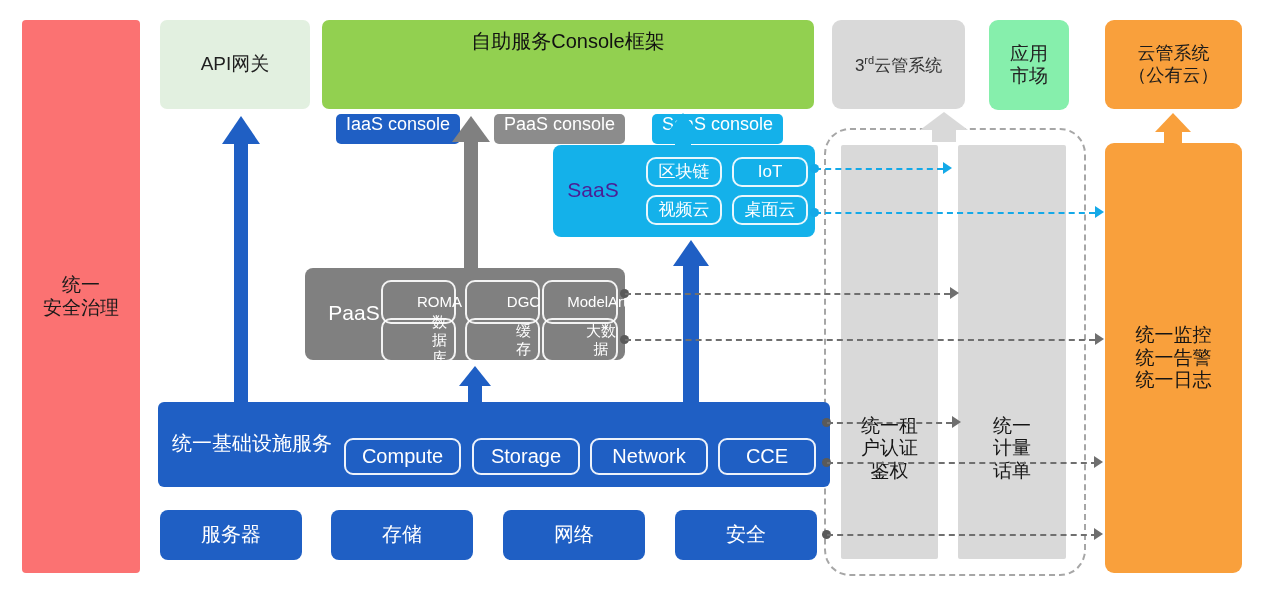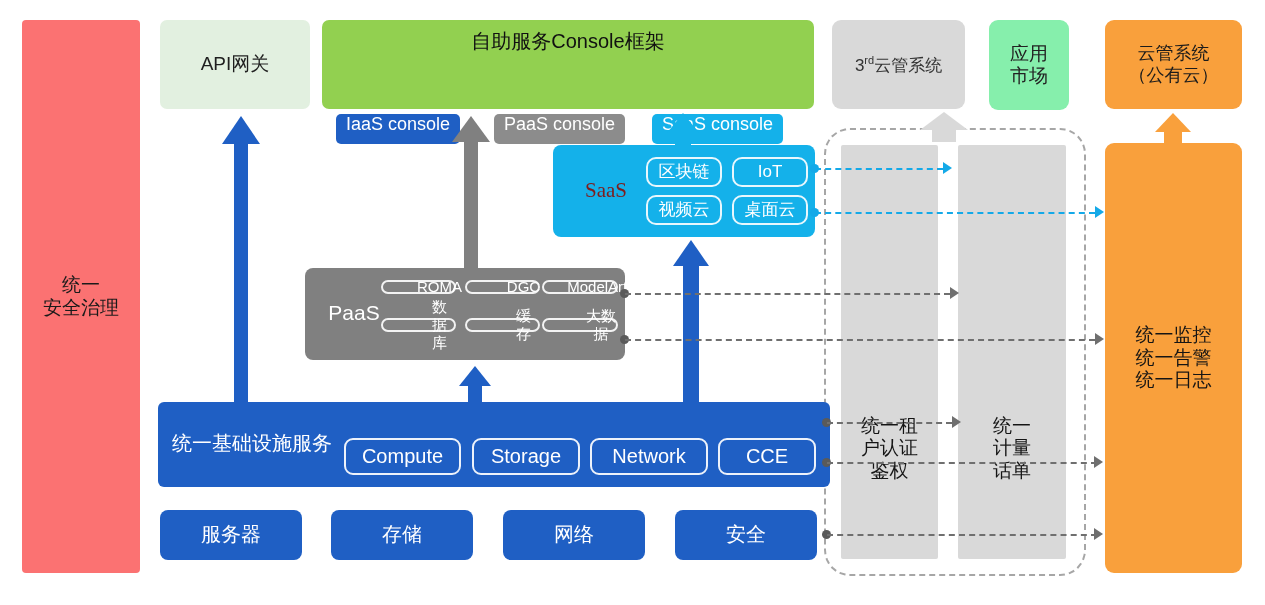--- a/index.html
+++ b/index.html
@@ -118,22 +118,22 @@
   }
   #auth-label { position: absolute; top: 270px; left: 0; width: 100%; text-align:center; }
   #billing-label { position: absolute; top: 270px; left: 0; width: 100%; text-align:center; }
 
   
   #saas-block {
     left: 553px; top: 145px; width: 262px; height: 92px;
     background: #14b1ea; border-radius: 8px; display: block;
   }
   #saas-label {
-    position: absolute; left: 13px; top: 33px; width: 80px;
-    color: #7f1d1d; font-size: 21px; text-align: center; font-family: Liberation Serif, serif;
+    position: absolute; left: 0; top: 33px; width: 80px;
+    color: #4c1d95; font-size: 21px; text-align: center;
   }
   .pill {
     position: absolute;
     border: 2px solid rgba(255,255,255,0.9);
     border-radius: 10px;
     display: flex; align-items: center; justify-content: center;
     color: #ffffff; box-sizing: border-box;
   }
   .saas-pill { height: 30px; font-size: 17px; }
   #saas-p0 { left: 93px;  top: 12px; width: 76px; }
@@ -143,21 +143,21 @@
 
   
   #paas-block {
     left: 305px; top: 268px; width: 320px; height: 92px;
     background: #808080; border-radius: 8px; display: block;
   }
   #paas-label {
     position: absolute; left: 8px; top: 33px; width: 82px;
     color: #ffffff; font-size: 21px; text-align: center;
   }
-  .paas-pill { height: 14px; font-size: 15px; padding-left: 42px; }
+  .paas-pill { height: 44px; font-size: 15px; padding-left: 42px; }
   #paas-p0 { left: 76px;  top: 12px; width: 75px; }
   #paas-p1 { left: 160px; top: 12px; width: 75px; }
   #paas-p2 { left: 237px; top: 12px; width: 76px; }
   #paas-p3 { left: 76px;  top: 50px; width: 75px; }
   #paas-p4 { left: 160px; top: 50px; width: 75px; }
   #paas-p5 { left: 237px; top: 50px; width: 76px; }
 
   
   #infra-block {
     left: 158px; top: 402px; width: 672px; height: 85px;

